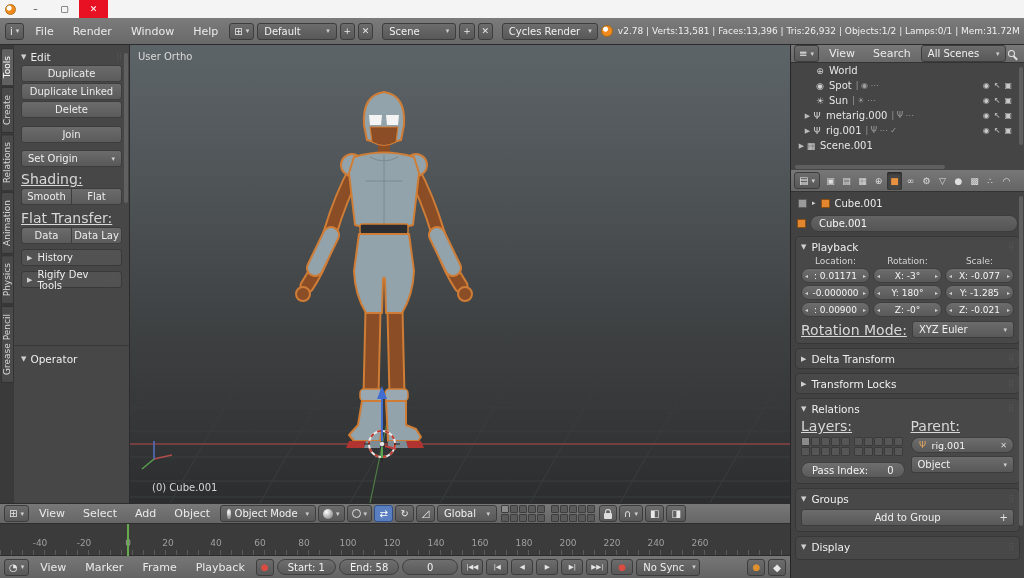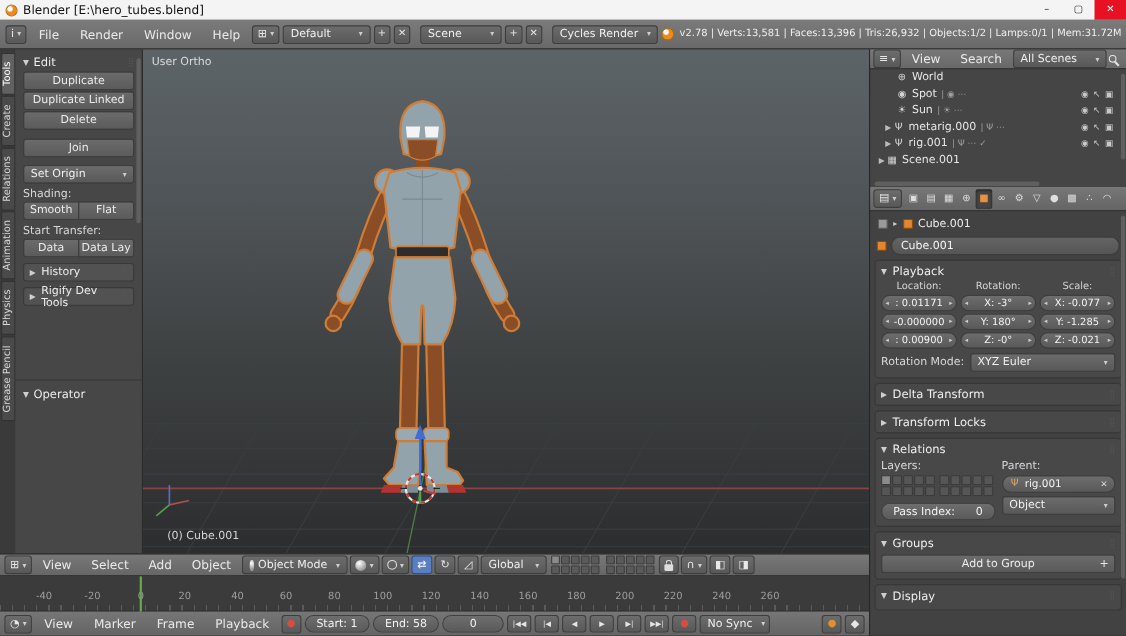--- a/index.html
+++ b/index.html
@@ -51,21 +51,21 @@
   .toolshelf{position:absolute;left:14px;top:45px;width:116px;height:458px;background:#474747;
     border-right:1px solid #2b2b2b;padding:4px 7px;font-size:10px;}
   .phead{display:flex;align-items:center;gap:4px;height:15px;color:#ededed;font-size:10.5px;}
   .tri{font-size:7px;color:#cfcfcf;}
   .tbtn{height:17px;margin:1px 0;background:linear-gradient(#6b6b6b,#5b5b5b);border:1px solid #3d3d3d;
     border-radius:3px;color:#ececec;font-size:10px;display:flex;align-items:center;justify-content:center;white-space:nowrap;overflow:hidden;}
   .pair{display:flex;margin:1px 0;}
   .pair .tbtn{flex:1;margin:0;}
   .pair .tbtn:first-child{border-radius:3px 0 0 3px;border-right:none;}
   .pair .tbtn:last-child{border-radius:0 3px 3px 0;}
-  .slab{font-size:10px;color:#d8d8d8;white-space:nowrap;}
+  .slab{font-size:14px;color:#d8d8d8;white-space:nowrap;text-decoration:underline;}
   .shelfgap{height:6px;}
   .cpanel{height:17px;margin-top:5px;background:#525252;border:1px solid #393939;border-radius:3px;
     display:flex;align-items:center;gap:5px;padding:0 5px;color:#ededed;}
   .opsep{position:absolute;left:0;right:0;top:300px;height:1px;background:#383838;}
   .ophead{position:absolute;left:7px;right:7px;top:306px;}
   .shelf-sb{position:absolute;right:1px;top:8px;width:4px;height:150px;background:#606060;border-radius:2px;}
 
   
   .viewport{position:absolute;left:130px;top:45px;width:660px;height:458px;
     background:linear-gradient(#5d6468 0%,#4e5356 32%,#3e4142 62%,#2c2d2e 100%);overflow:hidden;}
@@ -156,21 +156,20 @@
   .cb{width:11px;height:11px;background:#3a3a3a;border:1px solid #292929;border-radius:2px;flex:none;}
   .props-sb{position:absolute;right:1px;top:26px;width:4px;height:330px;background:#5f5f5f;border-radius:2px;}
 </style>
 </head>
 <body>
 
 <div id="window">
 
   <div class="titlebar">
     <span class="appicon"></span>
-    <span class="tb-title">Blender [E:\hero_tubes.blend]</span>
     <div class="winbtns">
       <span class="winbtn">–</span>
       <span class="winbtn">▢</span>
       <span class="winbtn close">✕</span>
     </div>
   </div>
 
   <div class="infobar">
     <div class="ibtn">
       <span>i</span>
@@ -227,21 +226,21 @@
     <div class="dd">
       <span>Set Origin</span>
     </div>
     <div style="height:4px;"></div>
     <div class="slab">Shading:</div>
     <div class="pair">
       <div class="tbtn">Smooth</div>
       <div class="tbtn">Flat</div>
     </div>
     <div style="height:4px;"></div>
-    <div class="slab">Start Transfer:</div>
+    <div class="slab">Flat Transfer:</div>
     <div class="pair">
       <div class="tbtn">Data</div>
       <div class="tbtn">Data Lay</div>
     </div>
     <div class="cpanel">
       <span class="tri">▶</span>
       <span>History</span>
       <span class="grip"></span>
     </div>
     <div class="cpanel">

